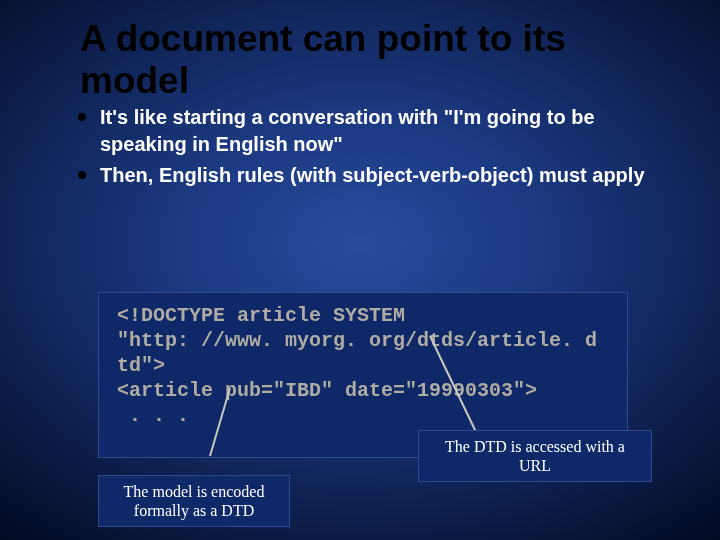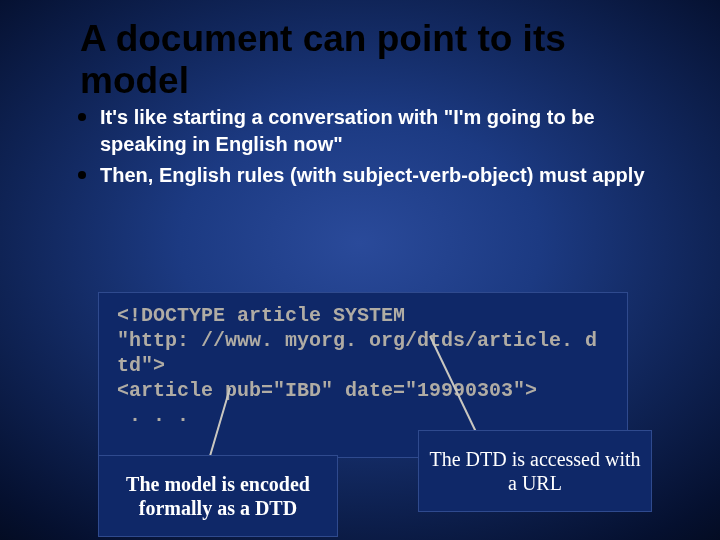--- a/index.html
+++ b/index.html
@@ -77,31 +77,30 @@
     line-height: 1.25;
     white-space: pre;
     font-weight: bold;
   }
   .callout {
     position: absolute;
     background: #0f2868;
     border: 1px solid #2f4a8e;
     color: #fff;
     font-family: "Times New Roman", Times, serif;
-    font-size: 20px;
+    font-size: 16px;
     text-align: center;
-    padding: 16px 10px;
+    padding: 6px 10px;
     box-sizing: border-box;
   }
   .callout-left {
     left: 98px;
-    top: 455px;
-    width: 240px;
+    top: 475px;
+    width: 192px;
     line-height: 1.2;
-    font-weight: bold;
   }
   .callout-right {
     left: 418px;
     top: 430px;
     width: 234px;
     line-height: 1.2;
   }
   svg.connector {
     position: absolute;
     top: 0;

